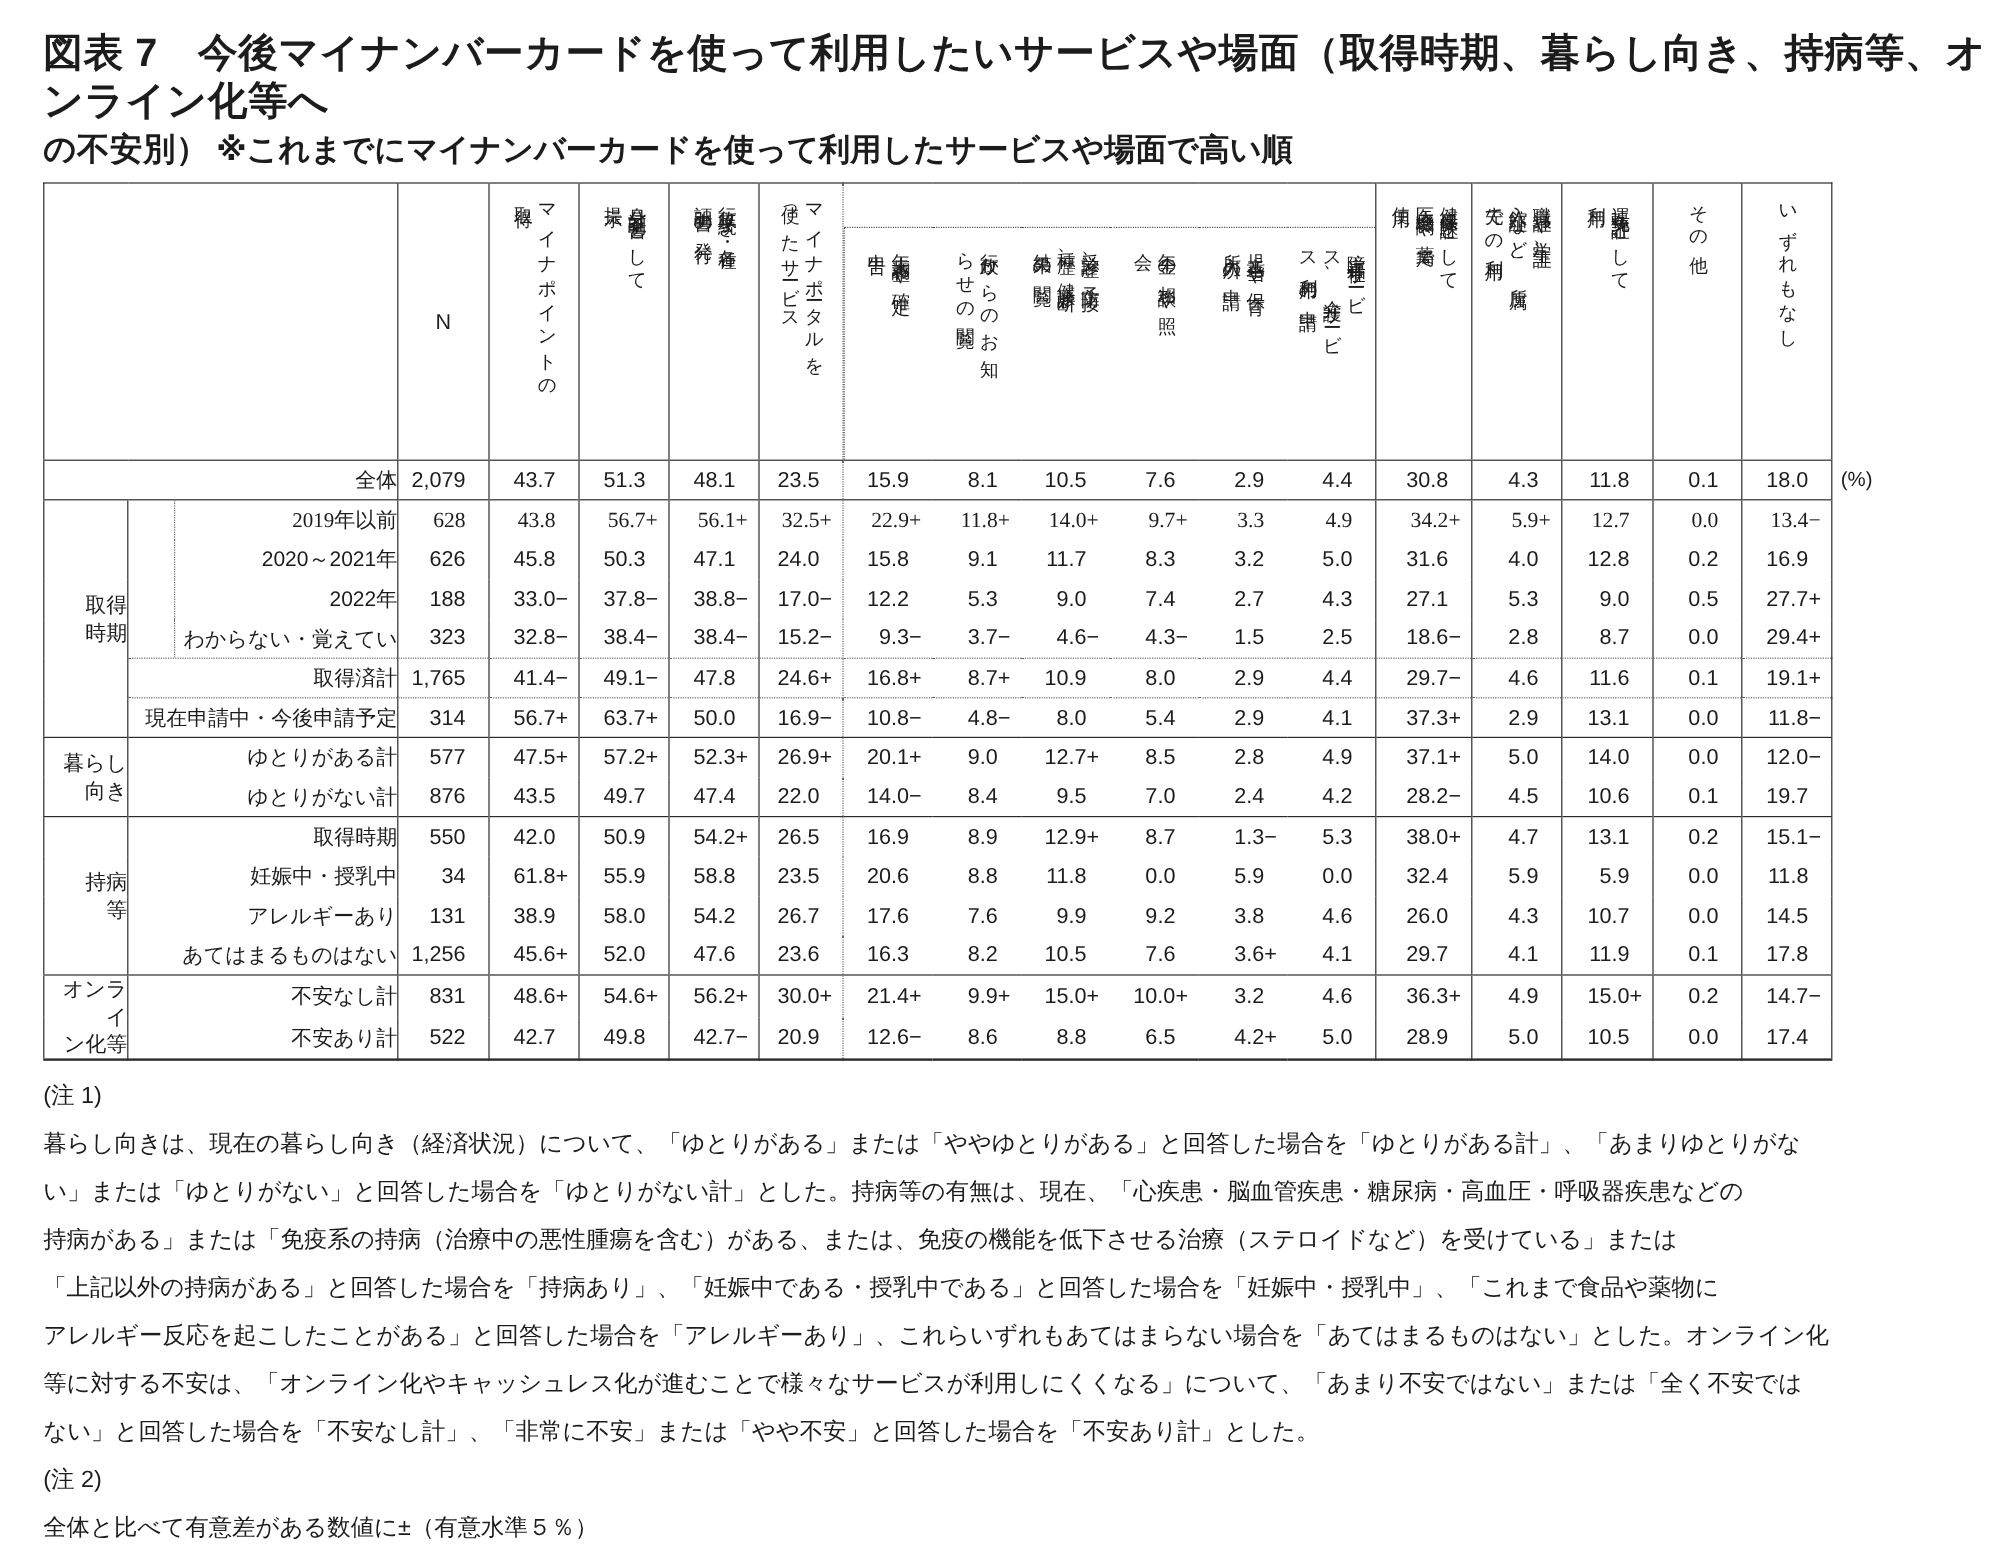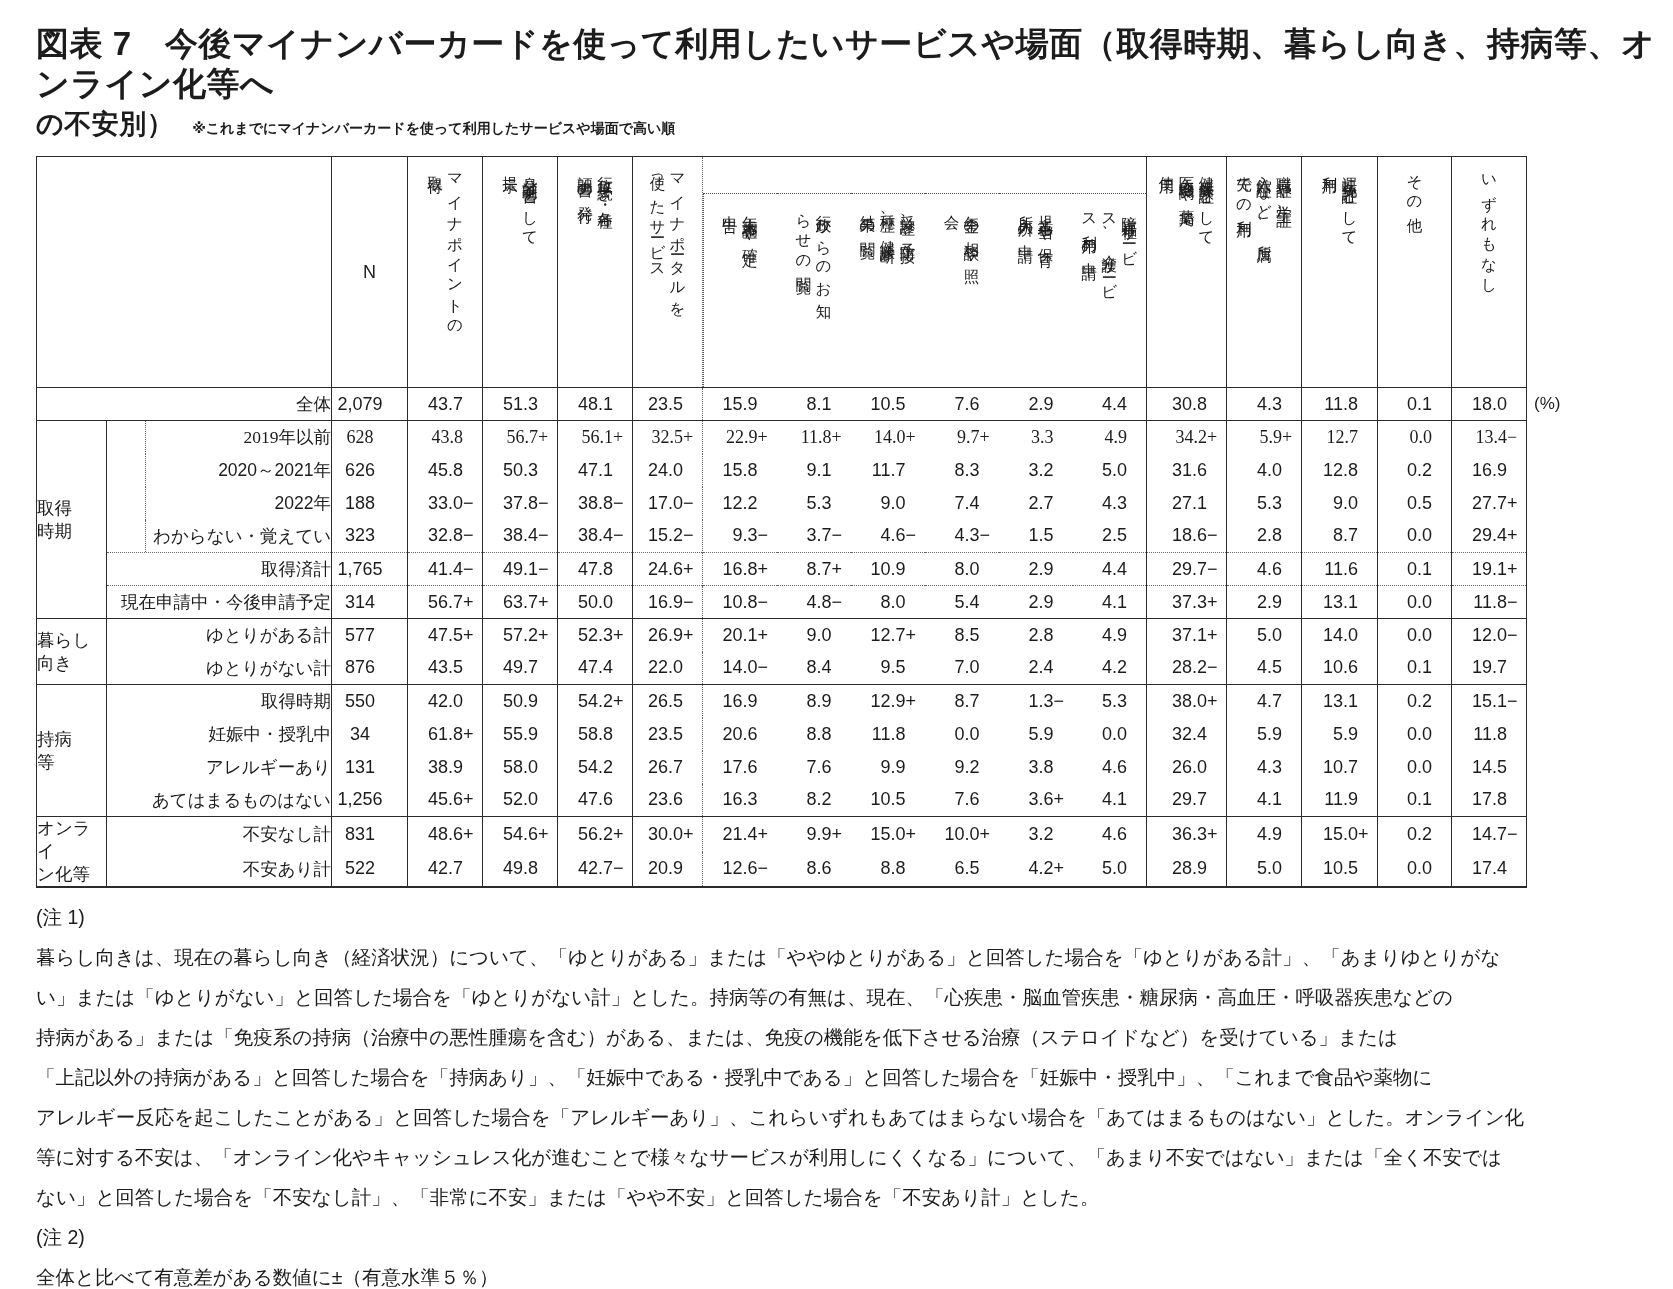--- a/index.html
+++ b/index.html
@@ -6,21 +6,21 @@
   body{
     width:1673px;height:1289px;
     font-family:"Liberation Sans","DejaVu Sans",sans-serif;
     color:#1c1c1c;position:relative;overflow:hidden;
   }
   .page{position:relative;padding:12px 0 0 36px;}
 
   
   .title-line1{font-size:33px;font-weight:bold;line-height:40px;letter-spacing:0.5px;margin-top:12px;}
   .title-line2{font-size:27px;font-weight:bold;line-height:40px;letter-spacing:0.5px;}
-  .title-line2 .order-note{font-size:14px;font-weight:bold;margin-left:18px;letter-spacing:0;}
+  .title-line2 .order-note{font-size:26px;font-weight:bold;margin-left:6px;letter-spacing:0;}
 
   
   .twrap{position:relative;width:1490px;margin-top:8px;}
   table{
     border-collapse:collapse;table-layout:fixed;width:1490px;
     border-top:1px solid #2b2b2b;border-left:1px solid #2b2b2b;
     border-right:1px solid #2b2b2b;border-bottom:2px solid #2b2b2b;
   }
   th,td{padding:0;font-weight:normal;}
 
@@ -60,30 +60,30 @@
     text-align:right;font-size:17.5px;padding-left:7px;vertical-align:middle;
     white-space:nowrap;overflow:hidden;
   }
   th.rowlabel.item{border-left:1px solid #2b2b2b;}
   th.rowlabel.indent{padding-left:46px;position:relative;}
   th.rowlabel.indent::before{
     content:'';position:absolute;left:38px;top:0;bottom:0;
     border-left:1px dotted #666;
   }
   th.grouplabel{
-    text-align:left;vertical-align:middle;font-size:17.5px;
+    text-align:right;vertical-align:middle;font-size:17.5px;
     line-height:23px;white-space:pre-line;
   }
 
   td.cell{
     text-align:right;font-size:18px;vertical-align:middle;
     white-space:nowrap;
   }
   td.cell .sg{display:inline-block;width:14px;text-align:left;padding-right:5px;}
-  td.ncell{padding-right:19px;text-align:center;}
+  td.ncell{padding-right:19px;}
 
   .pct-label{
     position:absolute;left:1498px;top:238px;font-size:17px;color:#1c1c1c;
   }
 
   
   .notes{margin-top:9px;}
   .note-row{display:flex;font-size:19.5px;line-height:40px;flex-direction:column;}
   .note-label{flex:none;width:86px;}
   .note-text{white-space:pre-line;}

